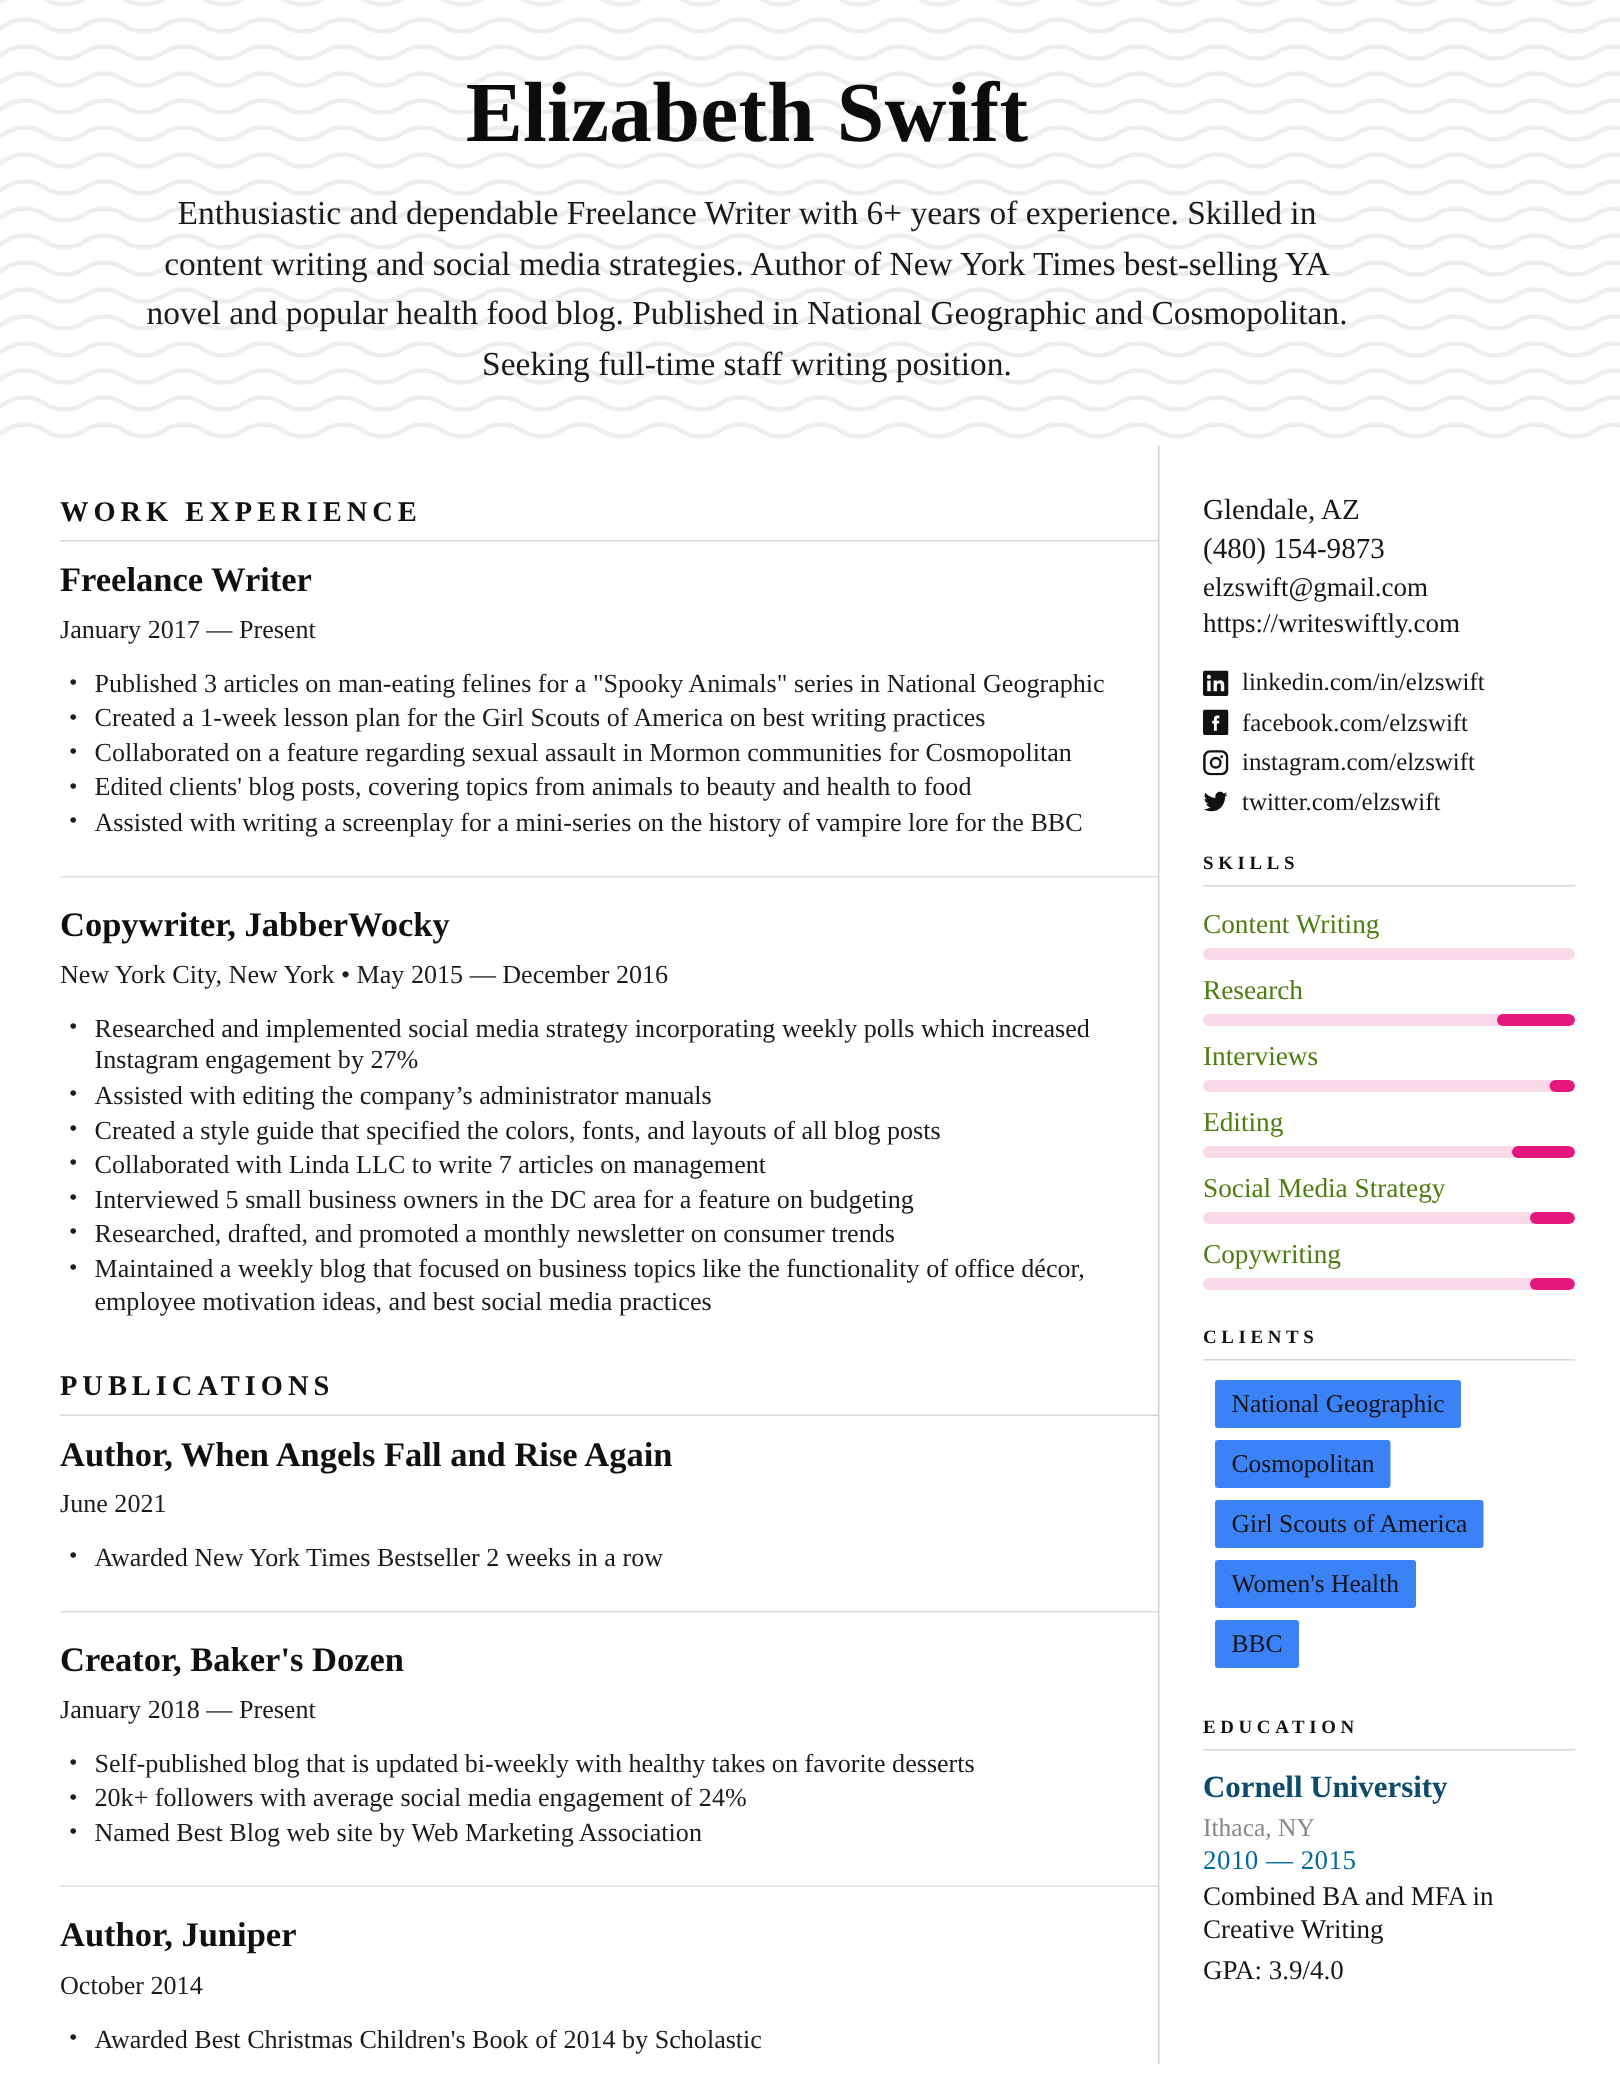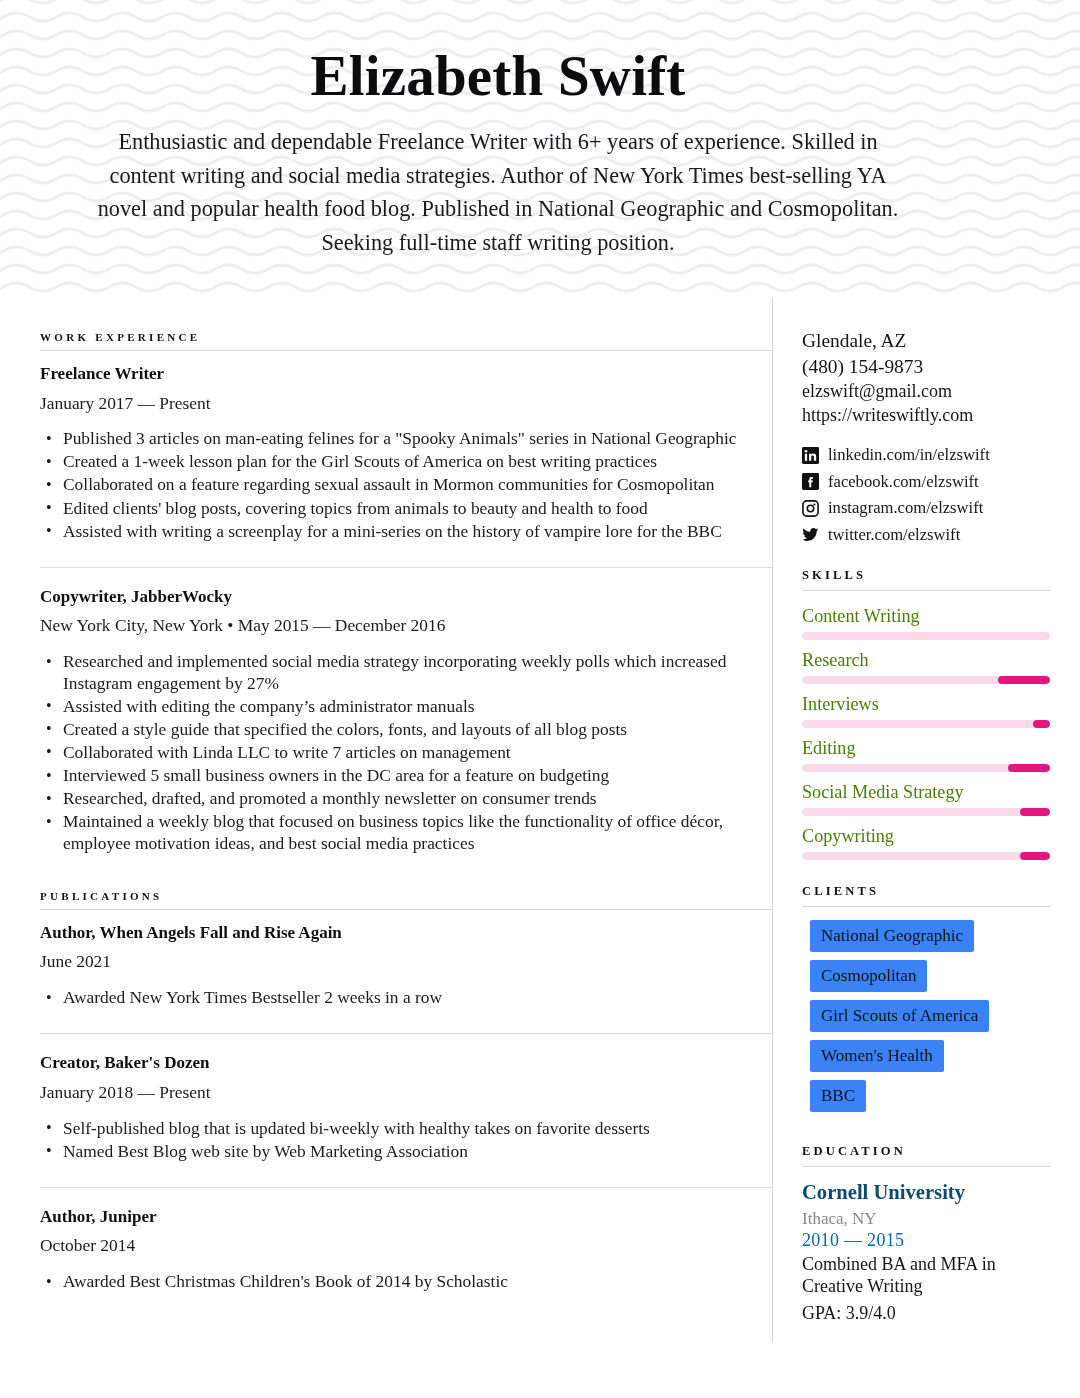--- a/index.html
+++ b/index.html
@@ -83,21 +83,21 @@
     background: #d2d2d4;
     margin-top: 0;
   }
   .col-side {
     width: 307px;
     padding: 31px 30px 0 29px;
   }
 
   
   .section-title {
-    font-size: 11px;
+    font-size: 19px;
     font-weight: 700;
     letter-spacing: 3.3px;
     text-transform: uppercase;
     color: #111114;
     margin-bottom: 7px;
   }
   .section-rule {
     height: 1px;
     background: #d8d8da;
     width: 100%;
@@ -107,21 +107,21 @@
 
   
   .entry { padding-bottom: 4px; }
   .entry-rule {
     height: 1px;
     background: #dedee0;
     margin: 19px 0 19px 0;
     width: 100%;
   }
   .entry-title {
-    font-size: 17px;
+    font-size: 23px;
     font-weight: 700;
     line-height: 1.15;
     color: #101014;
     margin-bottom: 9px;
   }
   .entry-meta {
     font-size: 17.4px;
     line-height: 1.25;
     color: #1b1b1f;
     margin-bottom: 14px;
@@ -320,20 +320,21 @@
         </ul>
       </div>
 
       <div class="entry-rule"></div>
 
       <div class="entry">
         <div class="entry-title">Creator, Baker's Dozen</div>
         <div class="entry-meta">January 2018 — Present</div>
         <ul class="bullets">
           <li>Self-published blog that is updated bi-weekly with healthy takes on favorite desserts</li>
+          <li>20k+ followers with average social media engagement of 24%</li>
           <li>Named  Best Blog web site by Web Marketing Association</li>
         </ul>
       </div>
 
       <div class="entry-rule"></div>
 
       <div class="entry">
         <div class="entry-title">Author, Juniper</div>
         <div class="entry-meta">October 2014</div>
         <ul class="bullets">

